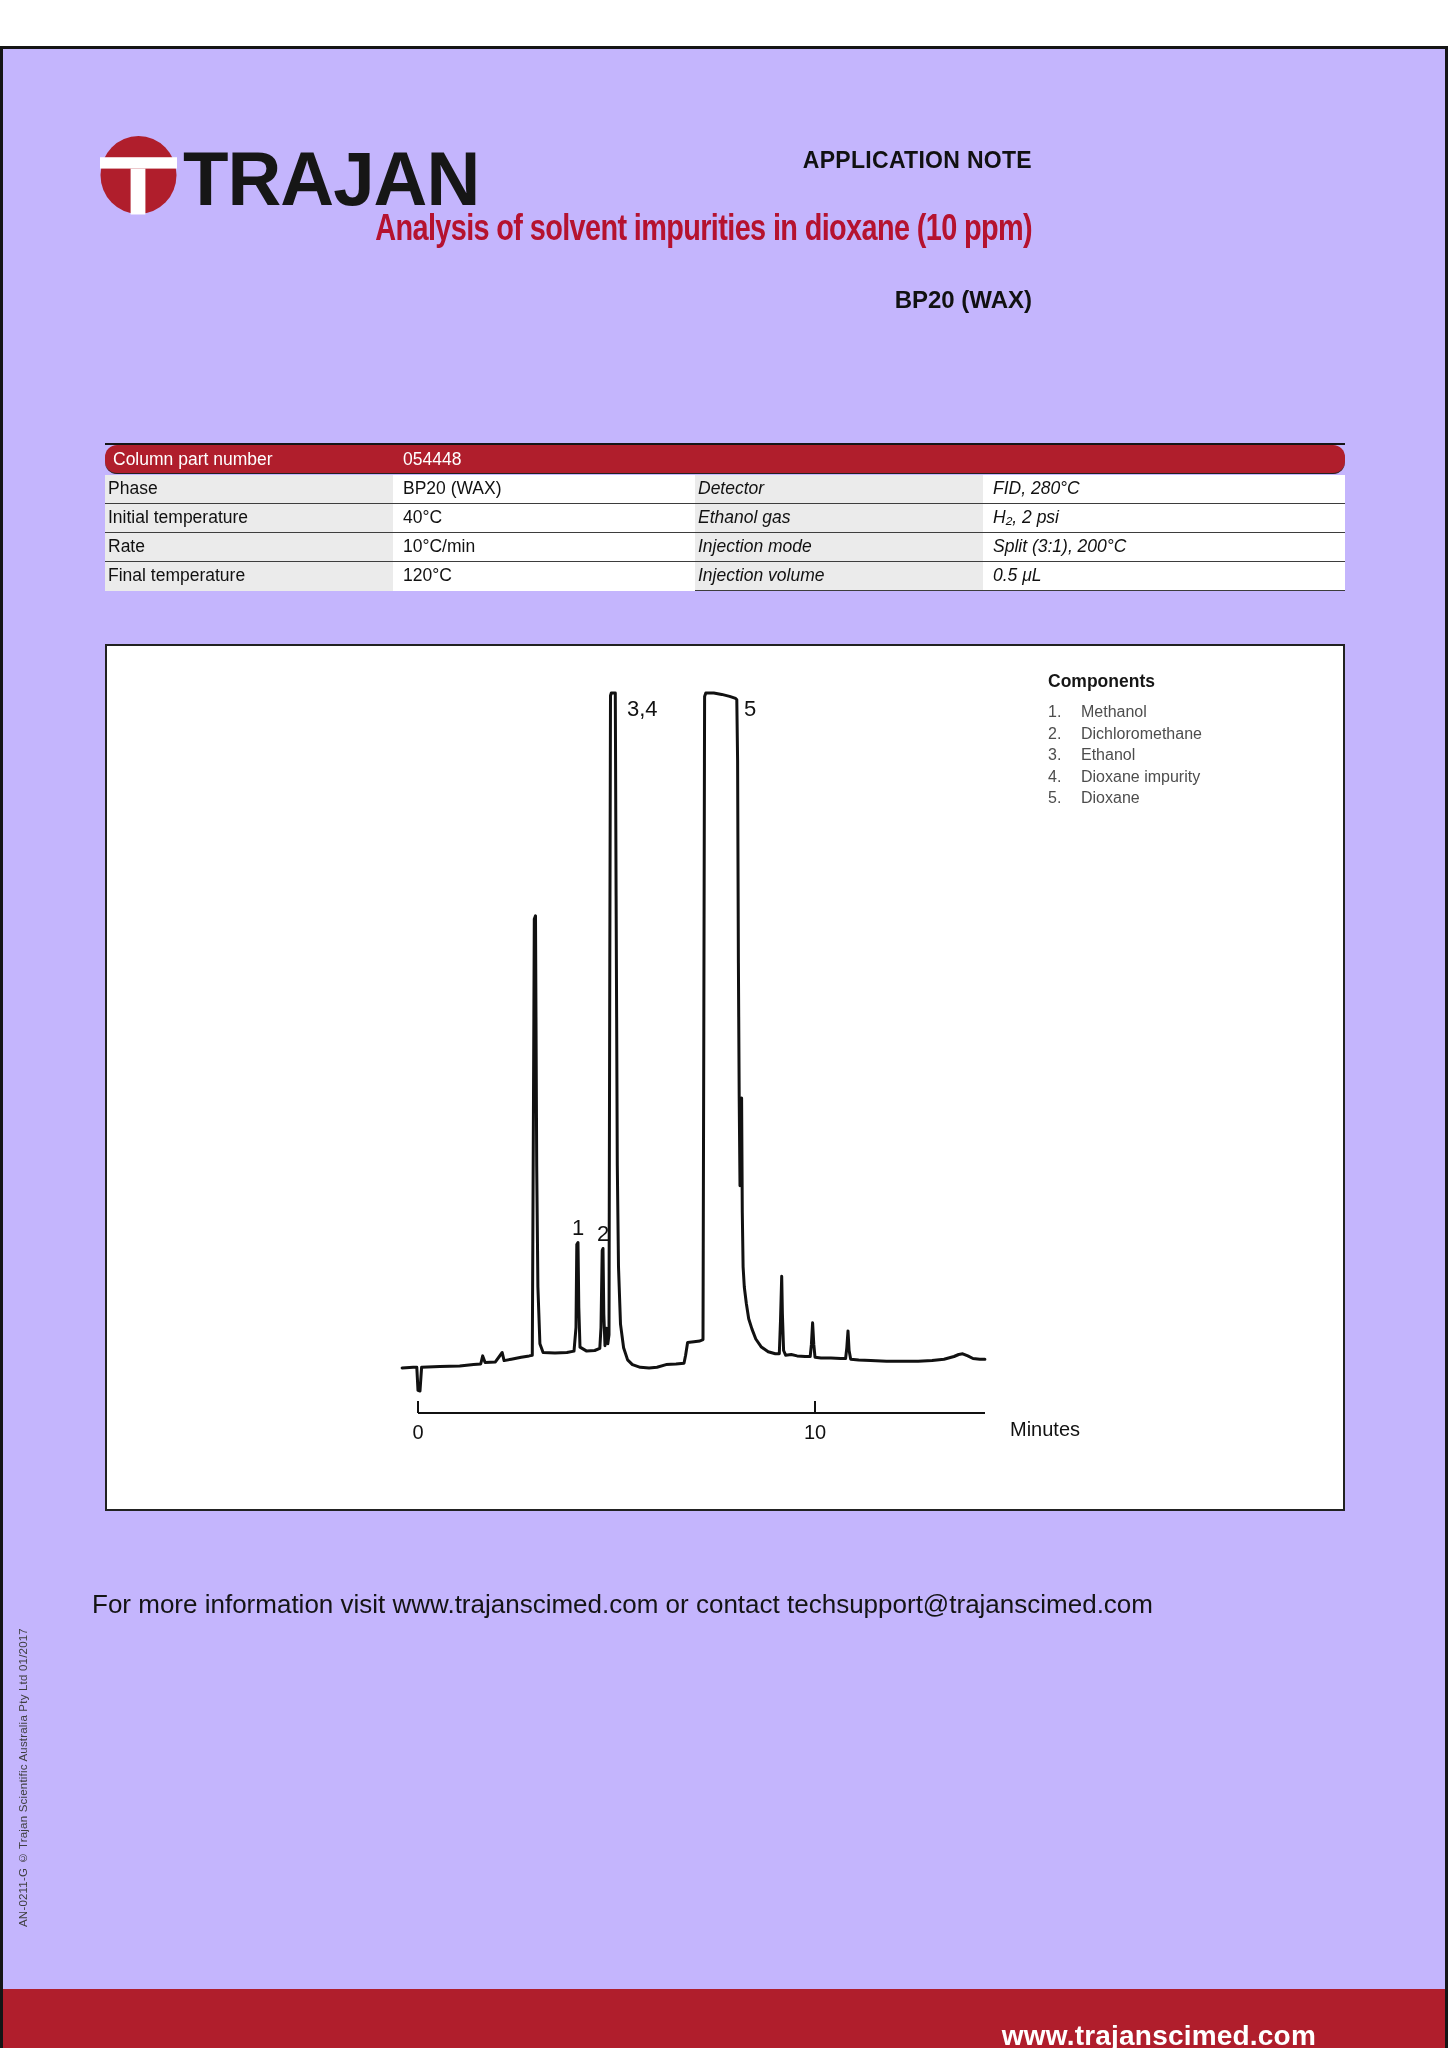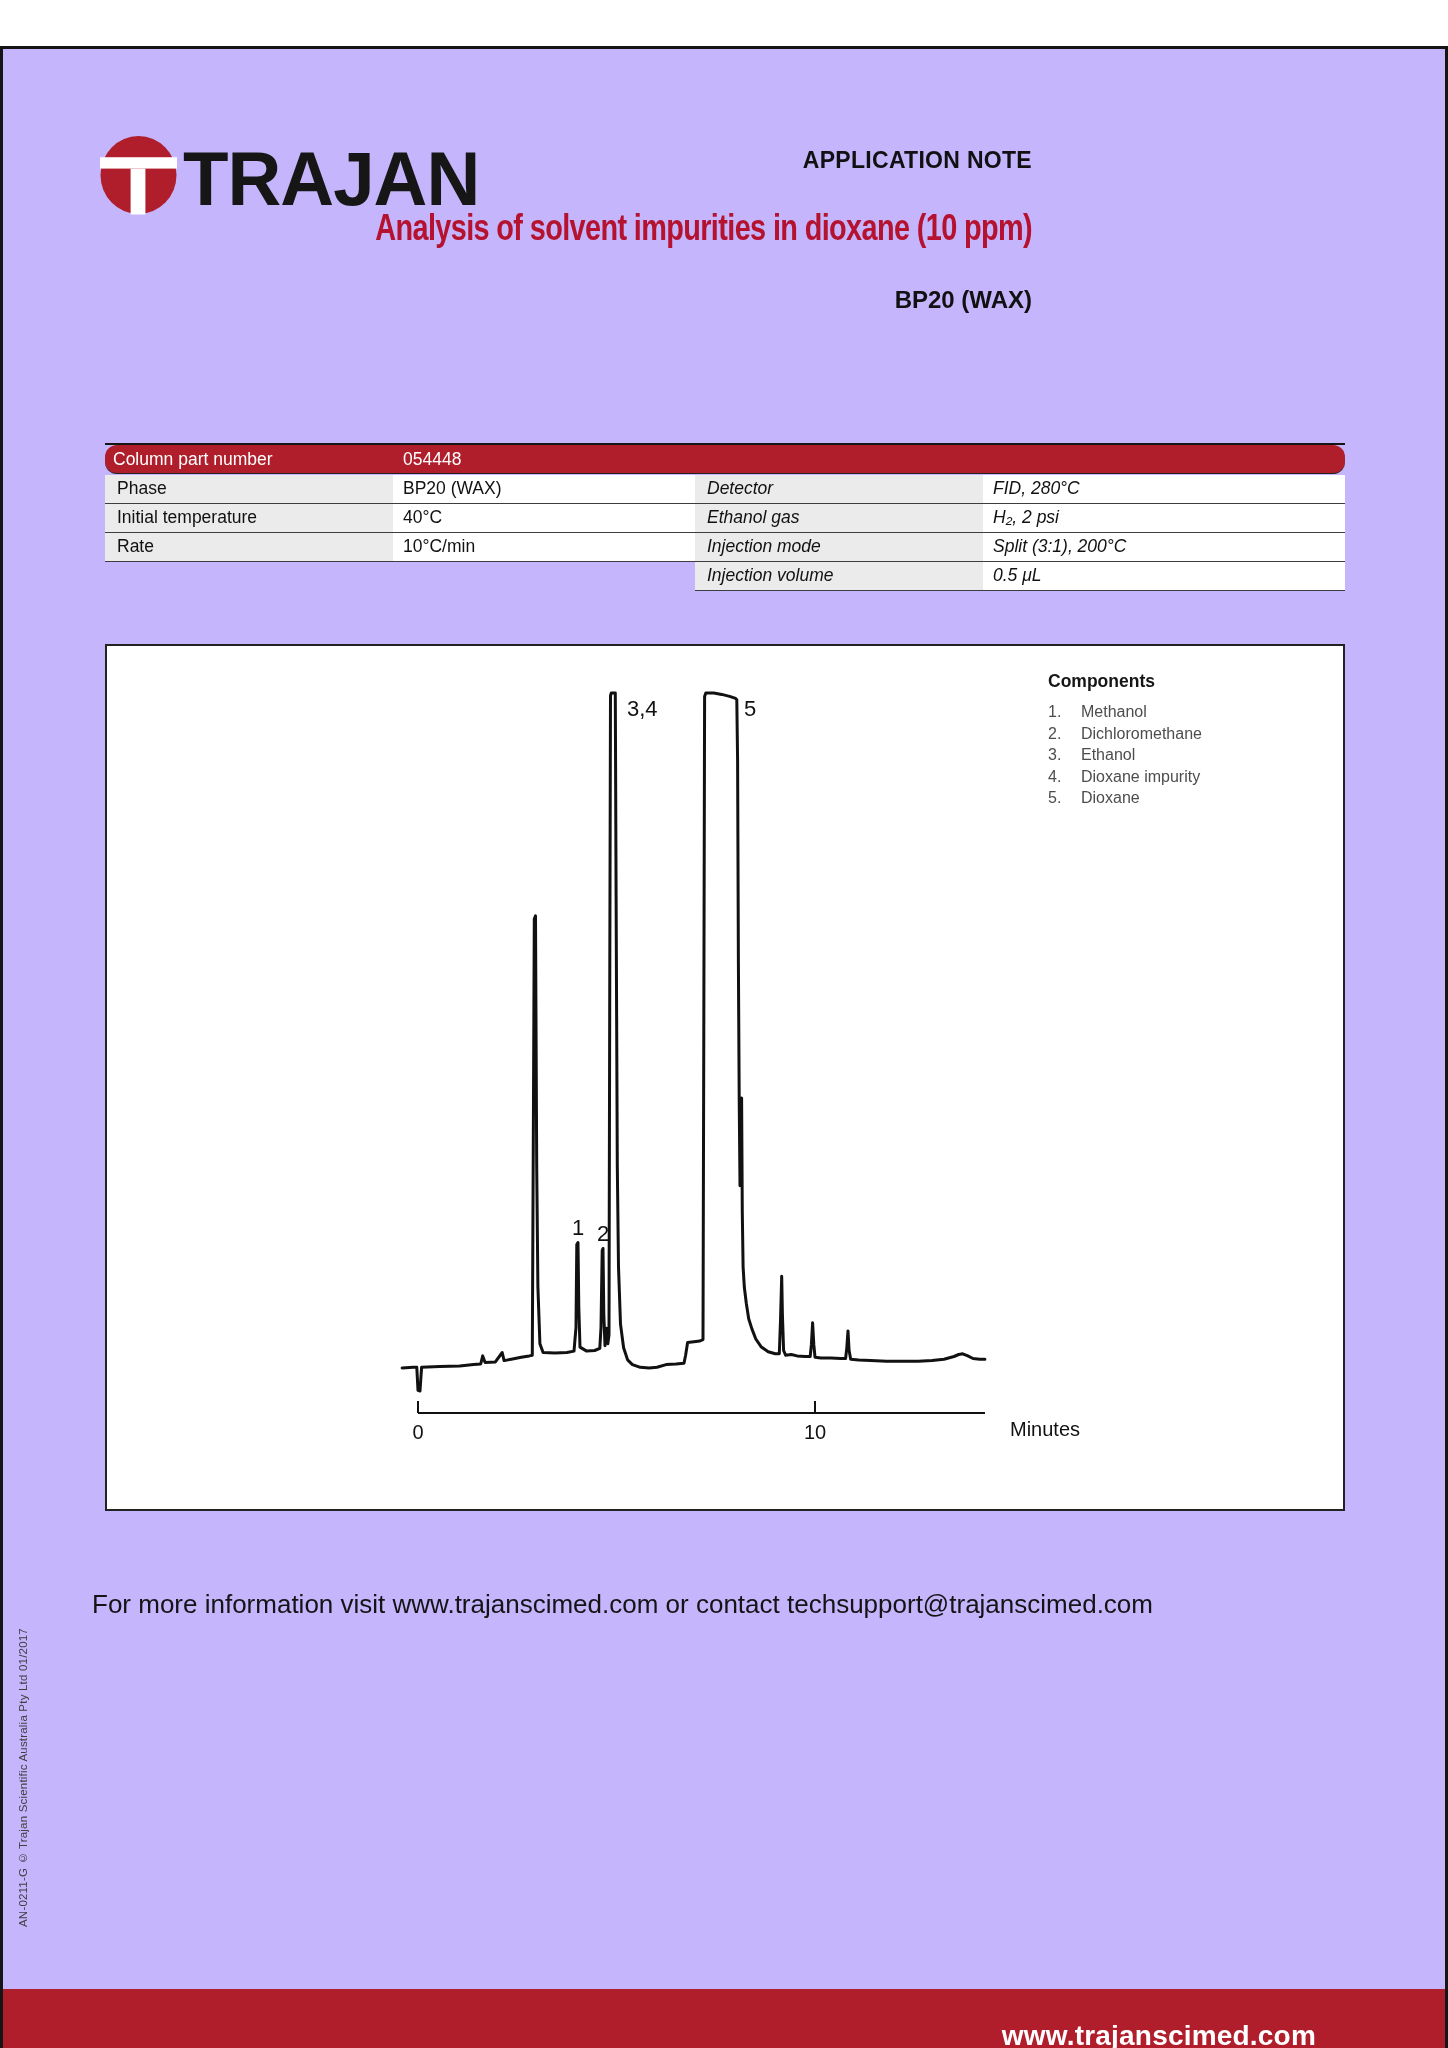--- a/index.html
+++ b/index.html
@@ -26,21 +26,21 @@
   .cond-header{
     position:relative;height:28px;background:#b01e2c;color:#fff;
     font-size:17.5px;line-height:28px;border-bottom:1.8px solid #222;border-radius:12px;
   }
   .cond-header .h-label{position:absolute;left:8px;}
   .cond-header .h-value{position:absolute;left:298px;}
   .half{position:absolute;top:30px;}
   .half.left{left:0;width:590px;}
   .half.right{left:590px;width:650px;font-style:italic;}
   .trow{display:flex;height:29px;box-sizing:border-box;border-bottom:1.5px solid #3d3d3d;font-size:17.5px;line-height:27px;}
-  .trow .lbl{width:290px;box-sizing:border-box;background:#ebebeb;padding-left:12px;border-right:2px solid #fff;}
+  .trow .lbl{width:290px;box-sizing:border-box;background:#ebebeb;padding-left:3px;border-right:2px solid #fff;}
   .trow .val{flex:1;padding-left:8px;background:#fff;}
   .trow.no-border{border-bottom:none;}
   .half-rule{left:0;top:201px;width:450px;height:0;border-top:1.5px solid #3d3d3d;}
   .cond-table-wrap{left:102px;top:394px;width:1240px;height:210px;}
   
   .chart-box{left:102px;top:595px;width:1240px;height:867px;border:2px solid #222;box-sizing:border-box;background:#fff;}
   .chart-box svg.plot{position:absolute;left:0;top:0;width:1236px;height:863px;}
   .legend{left:941px;top:25px;}
   .legend-heading{font-size:17.5px;font-weight:700;color:#161616;}
   .legend-items{margin-top:9px;}
@@ -89,20 +89,24 @@
           <span class="lbl">Phase</span>
           <span class="val">BP20 (WAX)</span>
         </div>
         <div class="trow">
           <span class="lbl">Initial temperature</span>
           <span class="val">40°C</span>
         </div>
         <div class="trow">
           <span class="lbl">Rate</span>
           <span class="val">10°C/min</span>
+        </div>
+        <div class="trow no-border">
+          <span class="lbl">Final temperature</span>
+          <span class="val">120°C</span>
         </div>
       </div>
       <div class="half right">
         <div class="trow">
           <span class="lbl">Detector</span>
           <span class="val">FID, 280°C</span>
         </div>
         <div class="trow">
           <span class="lbl">Ethanol gas</span>
           <span class="val">H₂, 2 psi</span>

